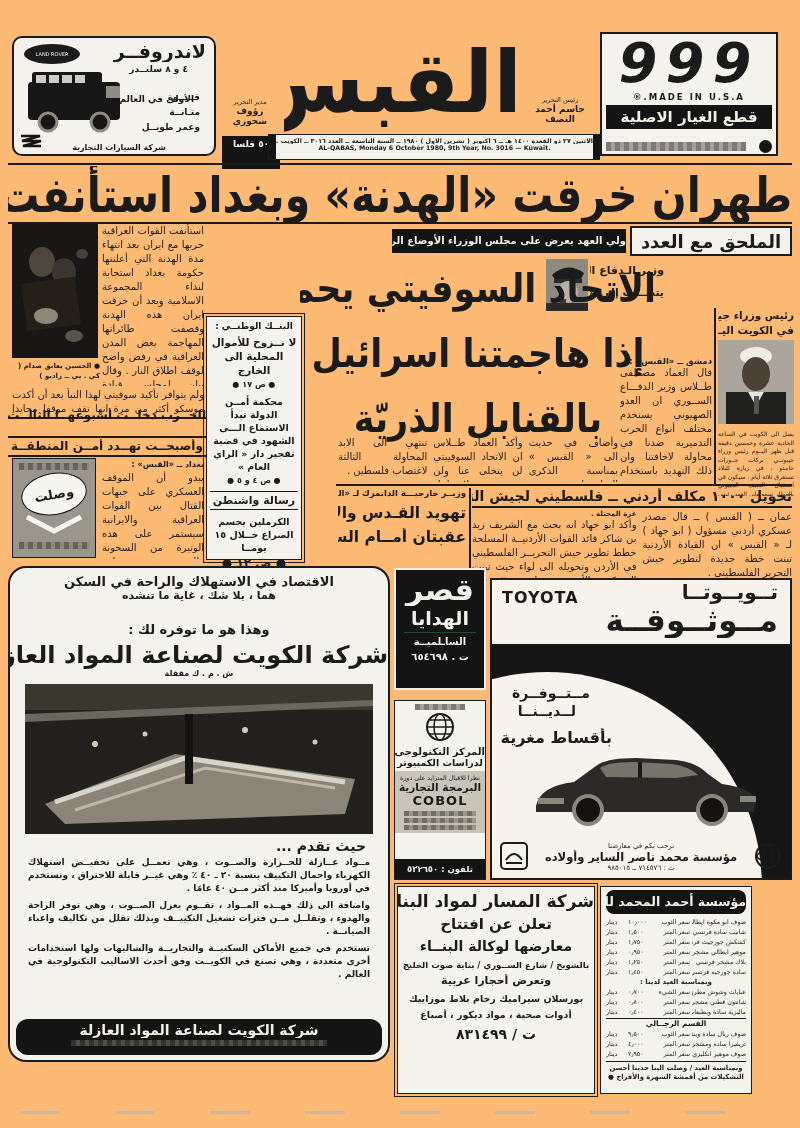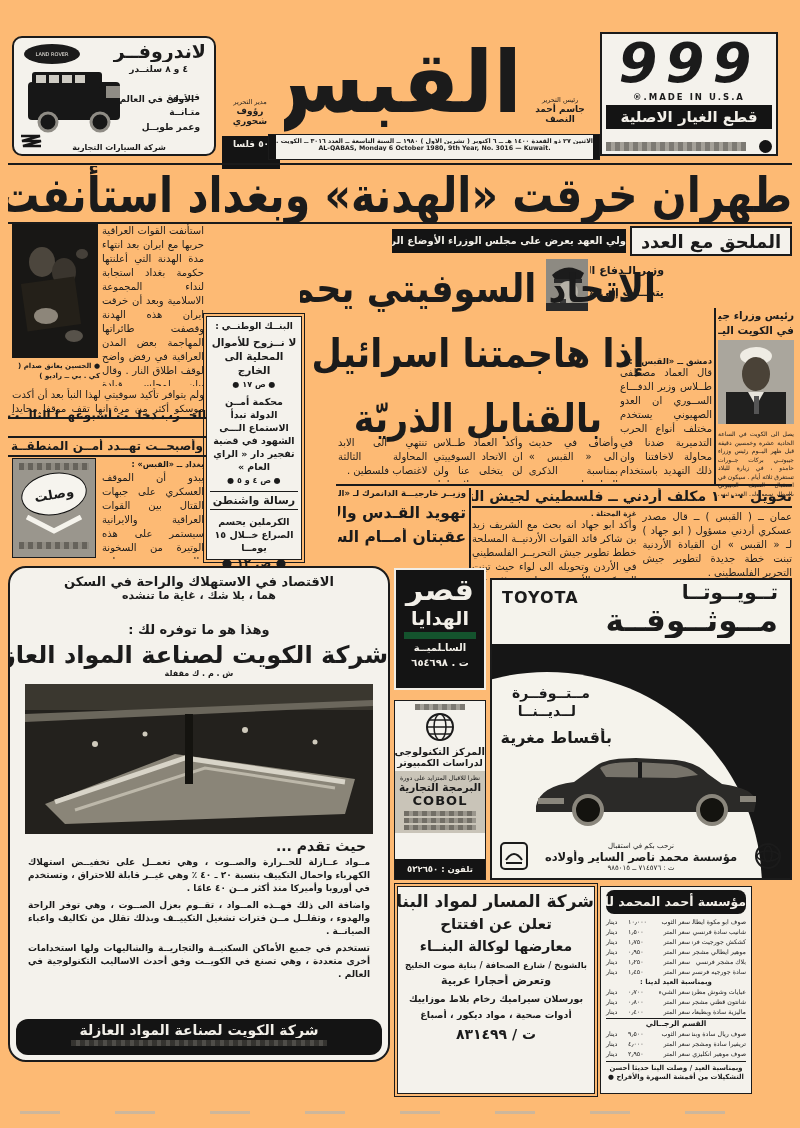--- a/index.html
+++ b/index.html
@@ -236,21 +236,21 @@
     <div class="j b" style="font-size:9px;line-height:13px;margin:4px 18px 0 18px;">تستخدم في جميع الأماكن السكنيــة والتجاريــة والشاليهات ولها استخدامات أخرى متعددة ، وهي تصنع في الكويــت وفق أحدث الاساليب التكنولوجية في العالم .</div>
     <div class="abs inv c" style="left:6px;right:6px;bottom:5px;height:36px;border-radius:12px;padding-top:3px;">
       <div class="b nw" style="font-size:14px;">شركة الكويت لصناعة المواد العازلة</div>
       <div class="scrib" style="margin:2px auto 0 auto;width:70%;height:6px;opacity:.5;"></div>
     </div>
   </div>
 
   <div class="abs inv c" style="left:394px;top:568px;width:92px;height:122px;box-shadow:inset 0 0 0 2px #f1eee7, inset 0 0 0 4px #141414;padding-top:6px;">
     <div class="b nw" style="font-size:30px;line-height:32px;">قصر</div>
     <div class="b nw" style="font-size:19px;line-height:24px;">الهدايا</div>
-    <div class="b nw" style="font-size:10px;line-height:18px;border-top:7px solid #14532d;margin:2px 10px 0 10px;">الساـلميــة</div>
+    <div class="b nw" style="font-size:10px;line-height:18px;border-top:1px solid #14532d;margin:2px 10px 0 10px;">الساـلميــة</div>
     <div class="b nw" style="font-size:10px;">ت . ٦٥٤٦٩٨</div>
   </div>
 
   <div class="abs bx1 c" style="left:394px;top:700px;width:92px;height:180px;background:#f4f2ec;">
     <div class="scrib" style="margin:3px auto 0 auto;width:50px;height:6px;"></div>
     <svg style="margin-top:2px;" width="30" height="30" viewBox="0 0 30 30">
       <circle cx="15" cy="15" r="13" fill="none" stroke="#1b1b1b" stroke-width="2"></circle>
       <ellipse cx="15" cy="15" rx="6" ry="13" fill="none" stroke="#1b1b1b" stroke-width="1.5"></ellipse>
       <line x1="2" y1="15" x2="28" y2="15" stroke="#1b1b1b" stroke-width="1.5"></line>
       <line x1="4" y1="8" x2="26" y2="8" stroke="#1b1b1b" stroke-width="1.5"></line>
@@ -282,41 +282,41 @@
     <svg class="abs" style="left:34px;top:168px;" width="236" height="84" viewBox="0 0 236 84">
       <path d="M10 58 Q14 38 48 34 L70 18 Q80 10 110 10 L150 12 Q170 14 182 26 L196 36 Q228 40 230 54 L228 64 L10 64 Z" fill="#2b2a28"></path>
       <path d="M74 20 Q82 14 108 14 L146 16 Q162 18 172 27 L150 30 L80 29 Z" fill="#77736a"></path>
       <rect x="112" y="14" width="4" height="16" fill="#1a1a1a"></rect>
       <circle cx="62" cy="62" r="14" fill="#14130f" stroke="#8a867c" stroke-width="4"></circle>
       <circle cx="186" cy="62" r="14" fill="#14130f" stroke="#8a867c" stroke-width="4"></circle>
       <rect x="12" y="50" width="26" height="6" fill="#8a867c"></rect>
       <rect x="214" y="48" width="16" height="6" fill="#8a867c"></rect>
     </svg>
     <div class="abs c" style="left:40px;right:40px;bottom:6px;">
-      <div style="font-size:7px;">نرحب بكم في استقبال</div>
+      <div style="font-size:7px;">نرحب بكم في معارضنا</div>
       <div class="b nw" style="font-size:11.5px;">مؤسسة محمد ناصر الساير وأولاده</div>
       <div style="font-size:7px;">ت : ٧١٤٥٧٦ ــ ٩٨٥٠١٥</div>
     </div>
     <svg class="abs" style="right:8px;bottom:8px;" width="28" height="28" viewBox="0 0 28 28">
       <circle cx="14" cy="14" r="12" fill="none" stroke="#1b1b1b" stroke-width="2"></circle>
       <ellipse cx="14" cy="14" rx="11" ry="5" fill="none" stroke="#1b1b1b" stroke-width="1.5"></ellipse>
       <ellipse cx="14" cy="12" rx="4" ry="8" fill="none" stroke="#1b1b1b" stroke-width="1.5"></ellipse>
     </svg>
     <svg class="abs" style="left:8px;bottom:8px;" width="28" height="28" viewBox="0 0 28 28">
       <rect x="1" y="1" width="26" height="26" rx="4" fill="none" stroke="#1b1b1b" stroke-width="2"></rect>
       <path d="M6 18 Q14 6 22 18" stroke="#1b1b1b" stroke-width="2" fill="none"></path>
       <line x1="6" y1="21" x2="22" y2="21" stroke="#1b1b1b" stroke-width="2"></line>
     </svg>
   </div>
 
   <div class="abs bx1 c" style="left:397px;top:886px;width:198px;height:208px;outline:1.5px solid #1b1b1b;outline-offset:2px;background:#f4f2ec;padding-top:4px;">
     <div class="b nw" style="font-size:17px;">شركة المسار لمواد البناء</div>
     <div class="b nw" style="font-size:15px;margin-top:4px;">تعلن عن افتتاح</div>
     <div class="b nw" style="font-size:14px;margin-top:5px;">معارضها لوكالة البنــاء</div>
-    <div class="b nw" style="font-size:8.5px;margin-top:6px;">بالشويخ / شارع الصحافة / بناية صوت الخليج</div>
+    <div class="b nw" style="font-size:8.5px;margin-top:6px;">بالشويخ / شارع الســوري / بناية صوت الخليج</div>
     <div class="b nw" style="font-size:11px;margin-top:4px;">وتعرض أحجارا عربية</div>
     <div class="b nw" style="font-size:9.5px;margin-top:6px;">بورسلان سيراميك رخام بلاط موزاييك</div>
     <div class="b nw" style="font-size:9.5px;margin-top:5px;">أدوات صحية ، مواد ديكور ، أصباغ</div>
     <div class="b nw" style="font-size:14px;margin-top:6px;">ت / ٨٣١٤٩٩</div>
   </div>
 
   <div class="abs bx1" style="left:600px;top:886px;width:152px;height:208px;background:#f4f2ec;padding:3px 5px;">
     <div class="inv c b nw" style="height:24px;border-radius:8px;font-size:12.5px;line-height:24px;">مؤسسة أحمد المحمد للأقمشة</div>
     <div style="margin-top:3px;">
       <div class="frow">

